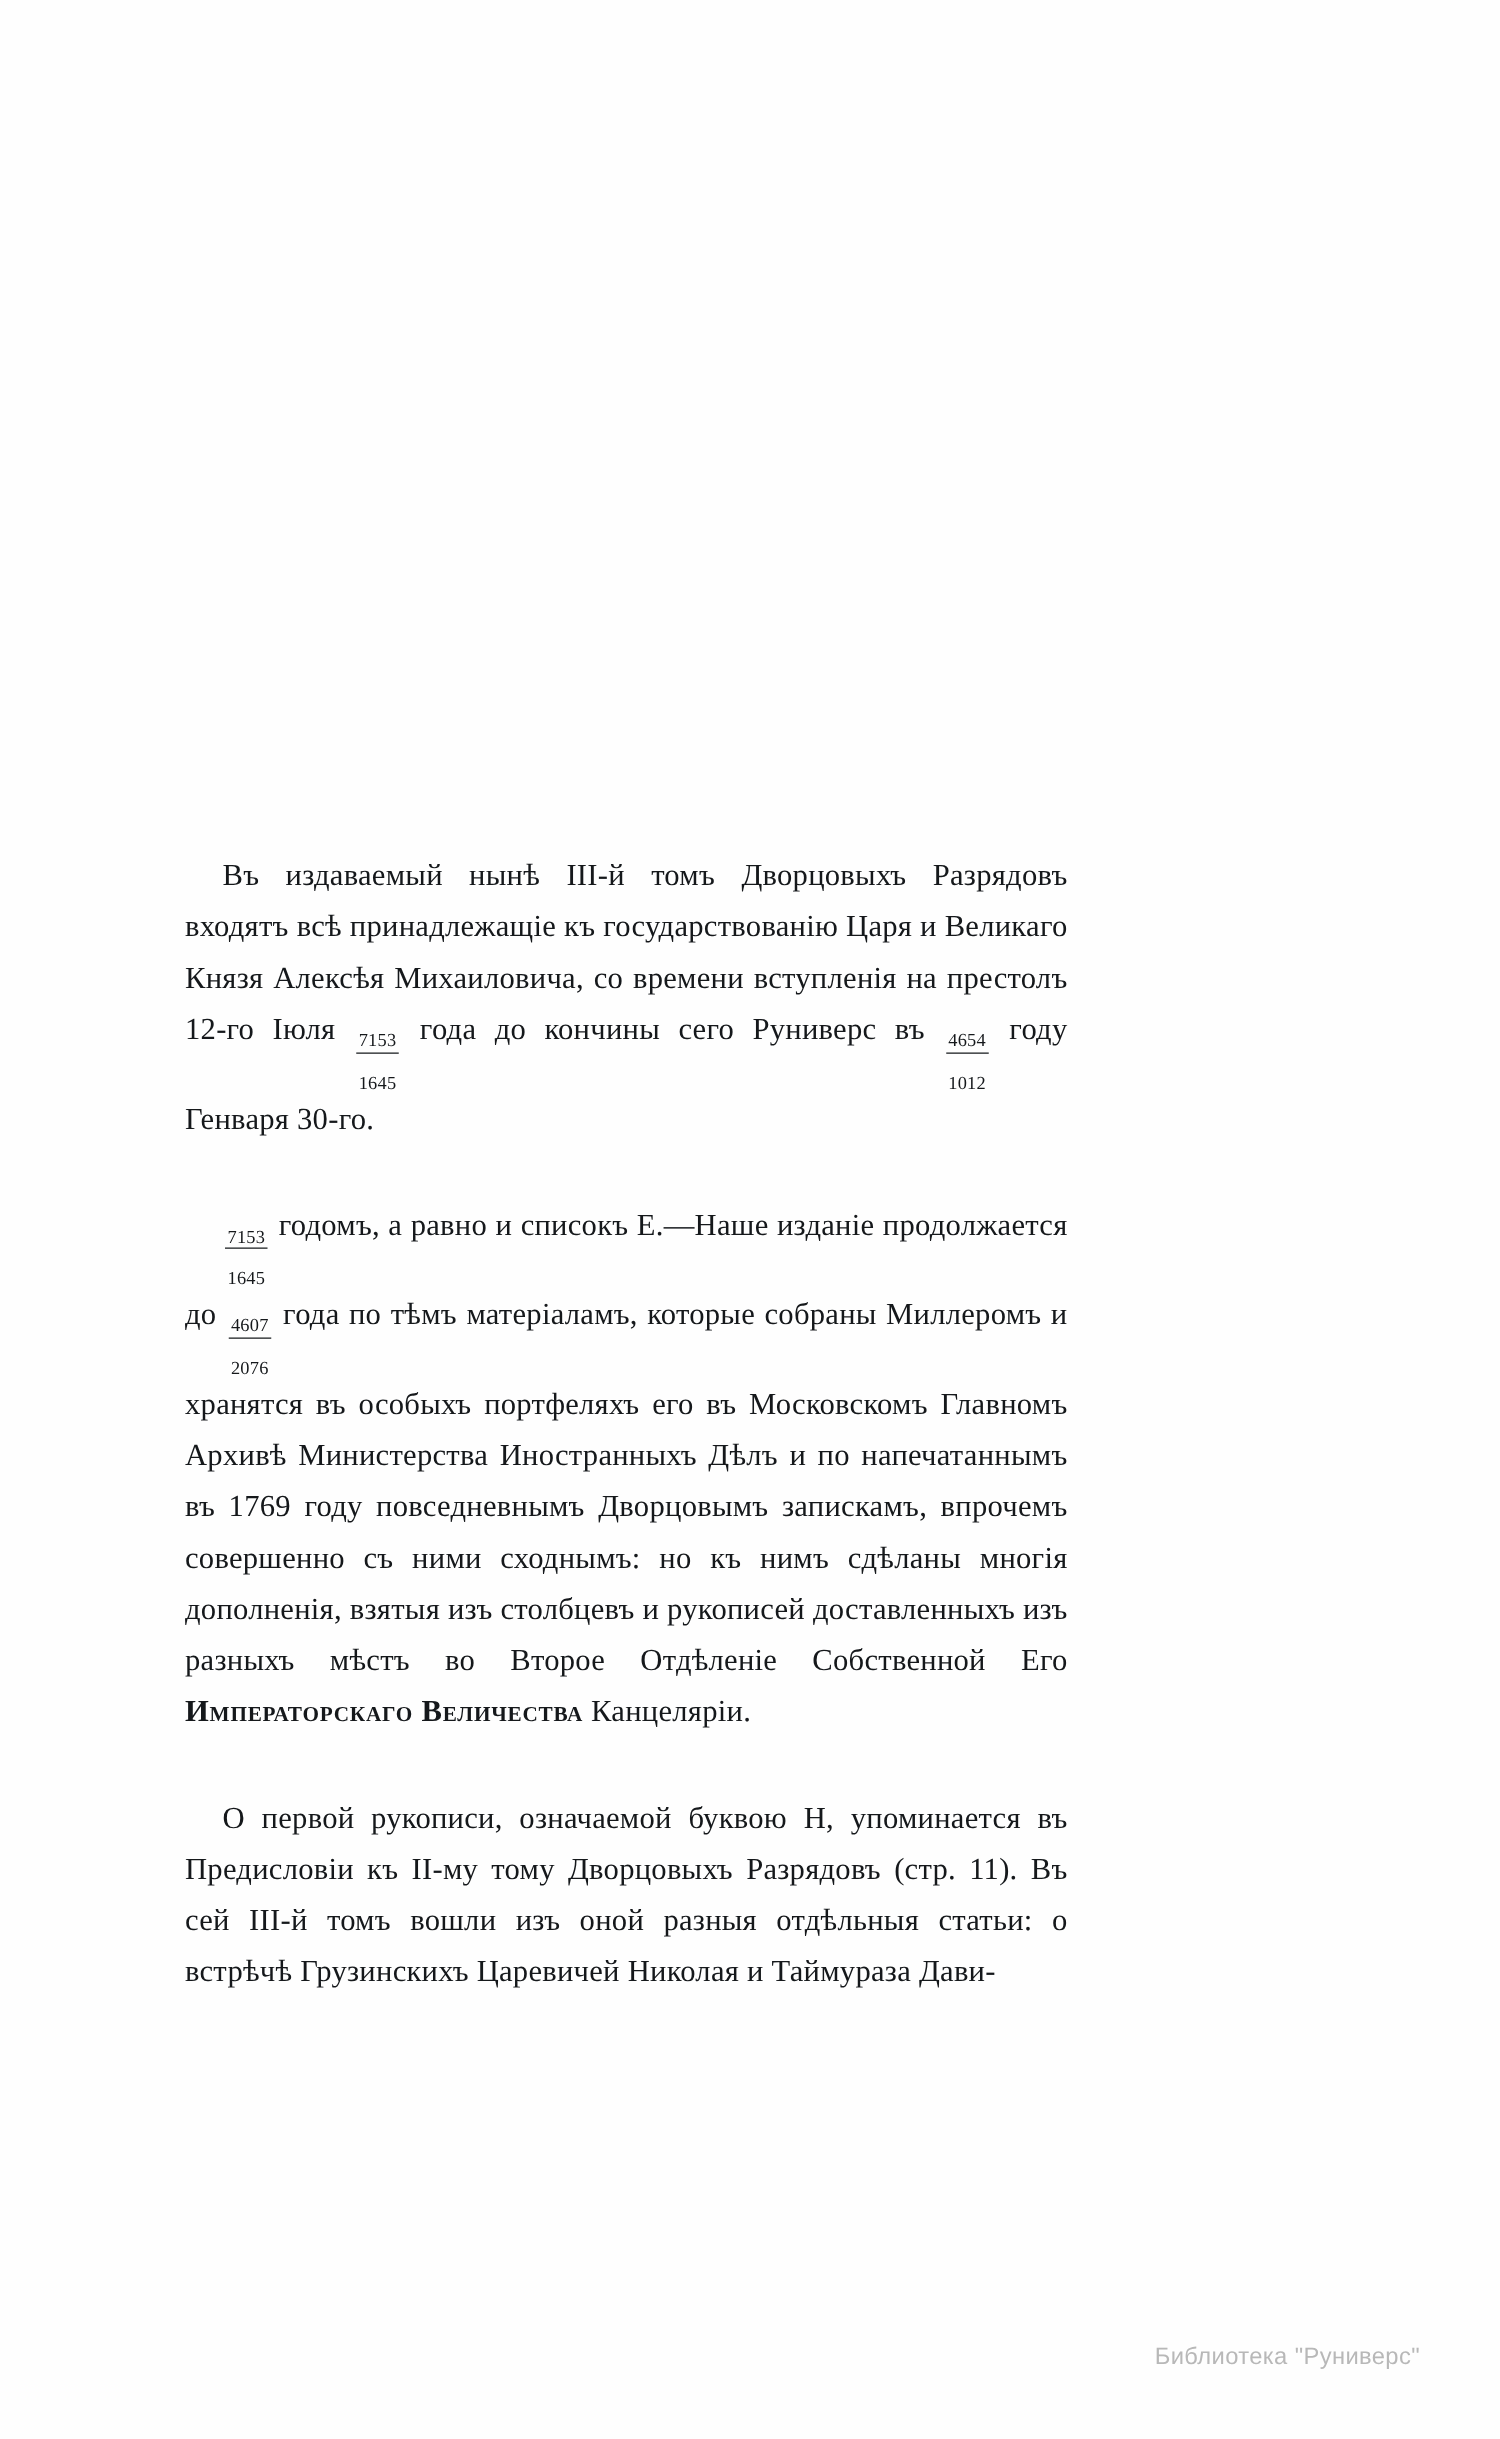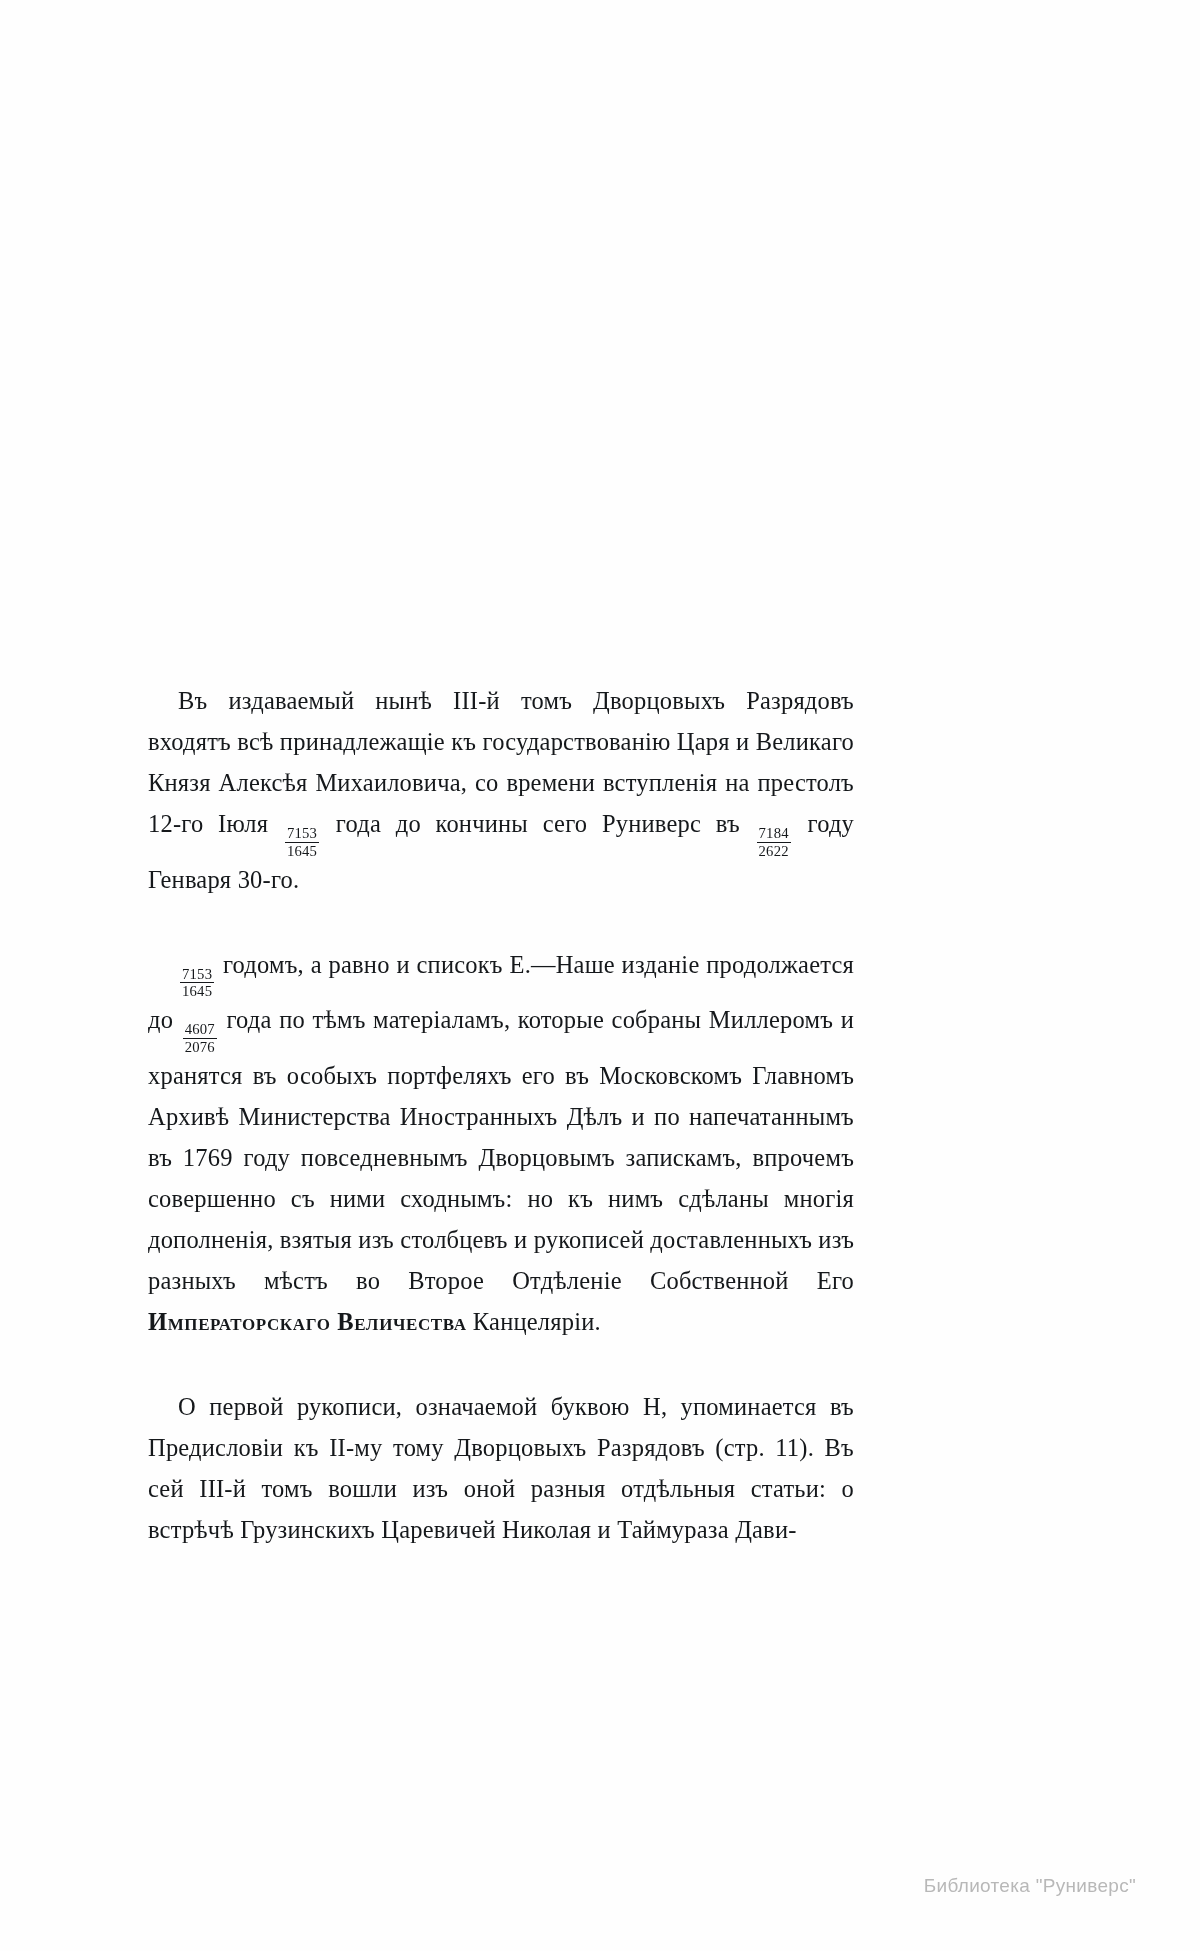--- a/index.html
+++ b/index.html
@@ -47,20 +47,21 @@
   }
   .frac {
     display: inline-flex;
     flex-direction: column;
     align-items: center;
     justify-content: center;
     vertical-align: -0.42em;
     line-height: 1;
     font-size: 0.60em;
     margin: 0 2px;
+    gap: 16px;
   }
   .frac .num {
     padding: 0 2px 1px 2px;
     border-bottom: 1.4px solid #15181b;
   }
   .frac .den {
     padding: 1px 2px 0 2px;
   }
   .sc {
     font-variant: small-caps;
@@ -82,22 +83,22 @@
 </head>
 <body>
 
 <div class="page">
 
   <div class="text-block">
       <p class="para"><span class="indent"></span><span>Въ издаваемый нынѣ III-й томъ Дворцовыхъ Разрядовъ входятъ всѣ принадлежащіе къ государствованію Царя и Великаго Князя Алексѣя Михаиловича, со времени вступленія на престолъ 12-го Іюля </span><span class="frac">
           <span class="num">7153</span>
           <span class="den">1645</span>
         </span><span> года до кончины сего Руниверс въ </span><span class="frac">
-          <span class="num">7184</span>
-          <span class="den">2622</span>
+          <span class="num">4654</span>
+          <span class="den">1012</span>
         </span><span> году Генваря 30-го.</span></p>
       <p class="para"><span class="indent"></span><span class="frac">
           <span class="num">7153</span>
           <span class="den">1645</span>
         </span><span> годомъ, а равно и списокъ Е.—Наше изданіе продолжается до </span><span class="frac">
           <span class="num">4607</span>
           <span class="den">2076</span>
         </span><span> года по тѣмъ матеріаламъ, которые собраны Миллеромъ и хранятся въ особыхъ портфеляхъ его въ Московскомъ Главномъ Архивѣ Министерства Иностранныхъ Дѣлъ и по напечатаннымъ въ 1769 году повседневнымъ Дворцовымъ запискамъ, впрочемъ совершенно съ ними сходнымъ: но къ нимъ сдѣланы многія дополненія, взятыя изъ столбцевъ и рукописей доставленныхъ изъ разныхъ мѣстъ во Второе Отдѣленіе Собственной Его </span><span class="sc">Императорскаго Величества</span><span> Канцеляріи.</span></p>
       <p class="para"><span class="indent"></span><span>О первой рукописи, означаемой буквою Н, упоминается въ Предисловіи къ II-му тому Дворцовыхъ Разрядовъ (стр. 11). Въ сей III-й томъ вошли изъ оной разныя отдѣльныя статьи: о встрѣчѣ Грузинскихъ Царевичей Николая и Таймураза Дави-</span></p>
     </div>

